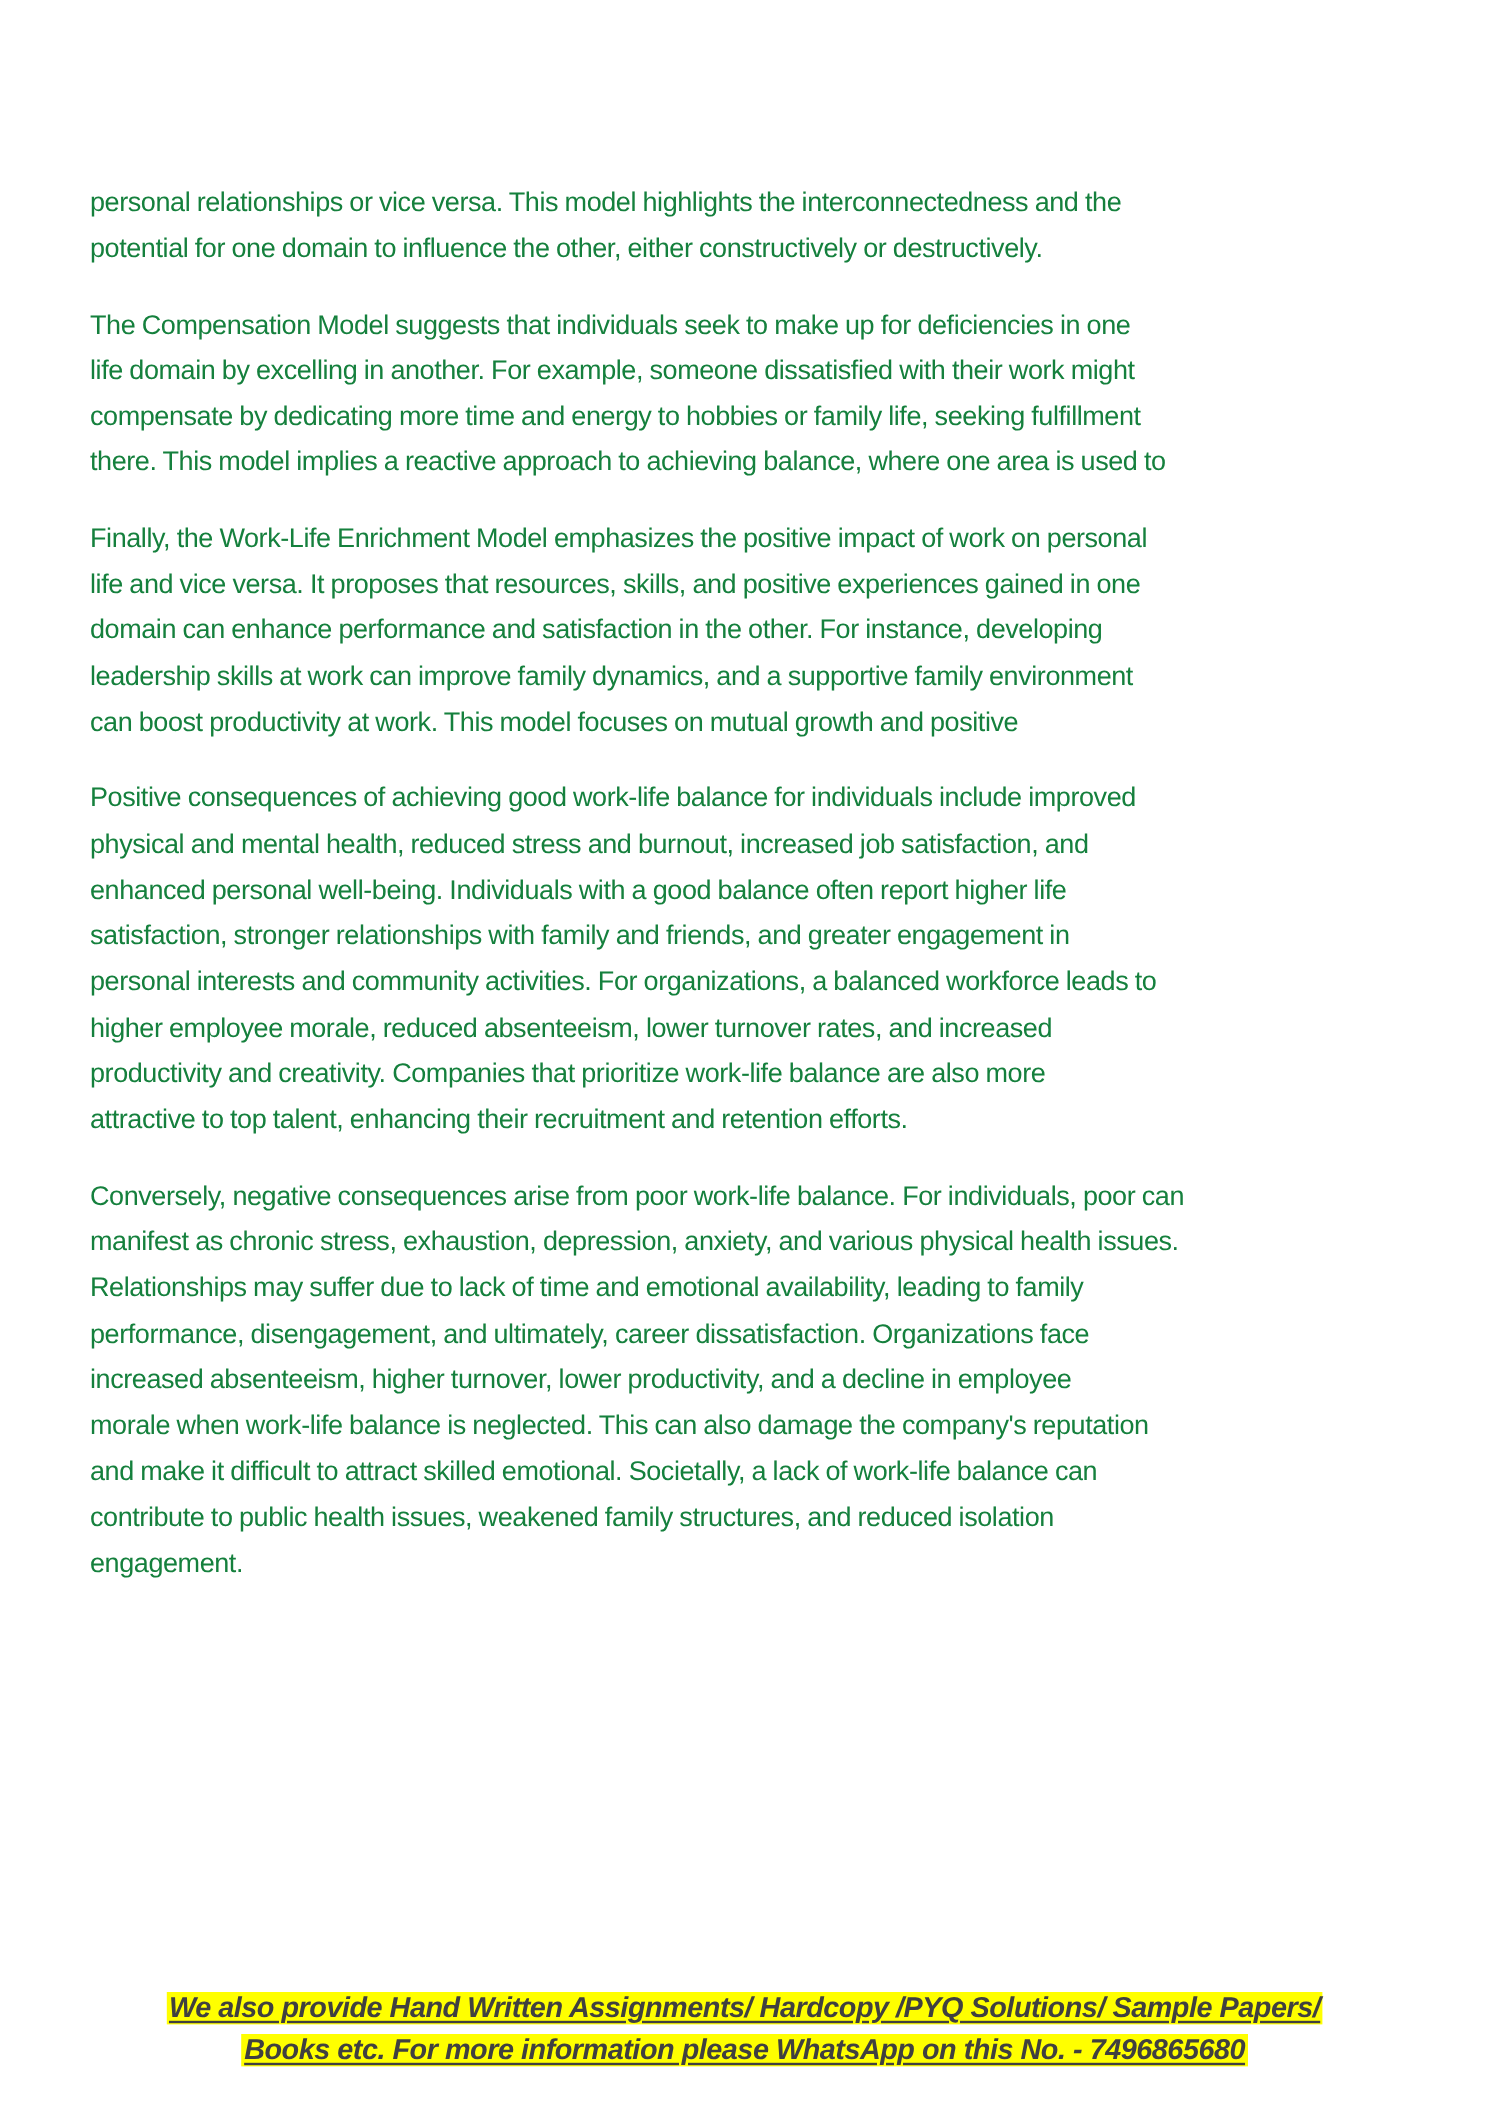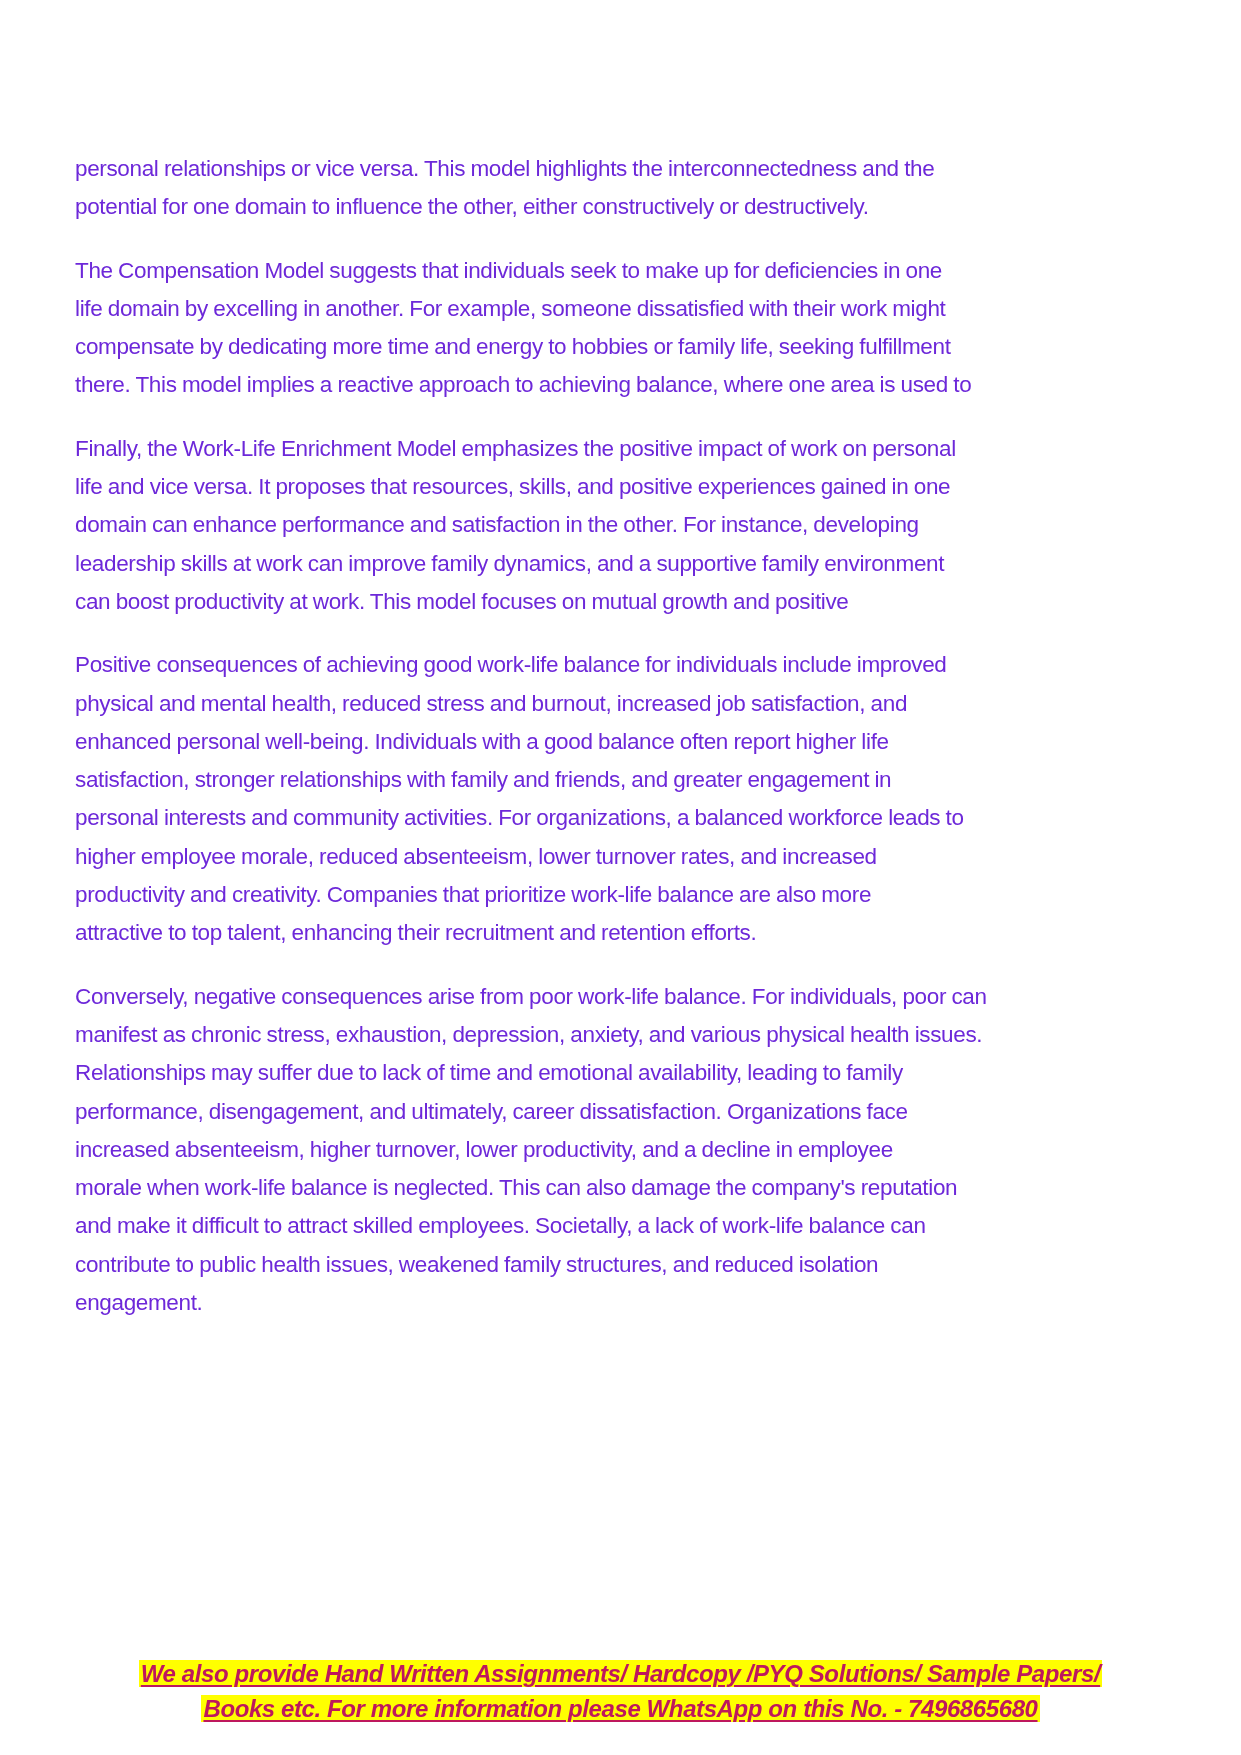--- a/index.html
+++ b/index.html
@@ -1,33 +1,33 @@
 <!DOCTYPE html>
 <html><head>
 <meta charset="utf-8">
 <style>
   html, body { margin: 0; padding: 0; background: #ffffff; }
   body { width: 1241px; height: 1755px; position: relative; overflow: hidden; }
   .page { position: absolute; left: 0; top: 0; width: 1241px; height: 1755px; background: #fff; }
   .content {
     position: absolute; left: 75px; top: 150px; width: 1110px;
     font-family: "Liberation Sans", sans-serif;
-    font-size: 22.5px; line-height: 38.3px; color: #6d28d9;
+    font-size: 22.5px; line-height: 38.3px; color: #15803d;
     letter-spacing: -0.35px; word-spacing: -0.5px;
   }
   .para { margin: 0 0 25px 0; }
   .line { display: block; white-space: nowrap; }
   .footer {
     position: absolute; left: 0; top: 1656px; width: 1241px; text-align: center;
     font-family: "Liberation Sans", sans-serif; font-weight: bold; font-style: italic;
     font-size: 24px; line-height: 35px; letter-spacing: -0.4px;
   }
   .footer .fl { display: block; }
   .footer .hl {
-    background: #FFFF00; color: #be185d; text-decoration: underline;
+    background: #FFFF00; color: #404040; text-decoration: underline;
     text-decoration-thickness: 2px; text-underline-offset: 3px; padding: 0 2px;
   }
 </style>
 </head>
 <body>
 
 <div class="page">
   <div class="content">
     <p class="para">
       <span class="line">personal relationships or vice versa. This model highlights the interconnectedness and the</span>
@@ -56,21 +56,21 @@
       <span class="line">productivity and creativity. Companies that prioritize work-life balance are also more</span>
       <span class="line">attractive to top talent, enhancing their recruitment and retention efforts.</span>
     </p>
     <p class="para">
       <span class="line">Conversely, negative consequences arise from poor work-life balance. For individuals, poor can</span>
       <span class="line">manifest as chronic stress, exhaustion, depression, anxiety, and various physical health issues.</span>
       <span class="line">Relationships may suffer due to lack of time and emotional availability, leading to family</span>
       <span class="line">performance, disengagement, and ultimately, career dissatisfaction. Organizations face</span>
       <span class="line">increased absenteeism, higher turnover, lower productivity, and a decline in employee</span>
       <span class="line">morale when work-life balance is neglected. This can also damage the company's reputation</span>
-      <span class="line">and make it difficult to attract skilled employees. Societally, a lack of work-life balance can</span>
+      <span class="line">and make it difficult to attract skilled emotional. Societally, a lack of work-life balance can</span>
       <span class="line">contribute to public health issues, weakened family structures, and reduced isolation</span>
       <span class="line">engagement.</span>
     </p>
   </div>
 
   <div class="footer">
     <span class="fl"><span class="hl">We also provide Hand Written Assignments/ Hardcopy /PYQ Solutions/ Sample Papers/</span></span>
     <span class="fl"><span class="hl">Books etc. For more information please WhatsApp on this No. - 7496865680</span></span>
   </div>
 </div>

